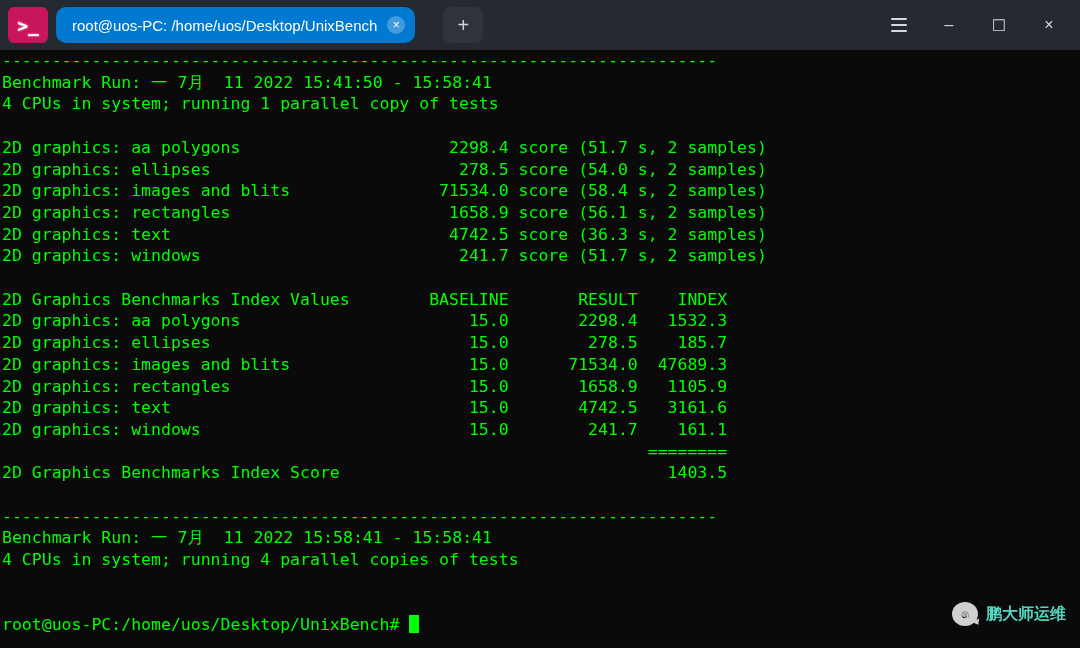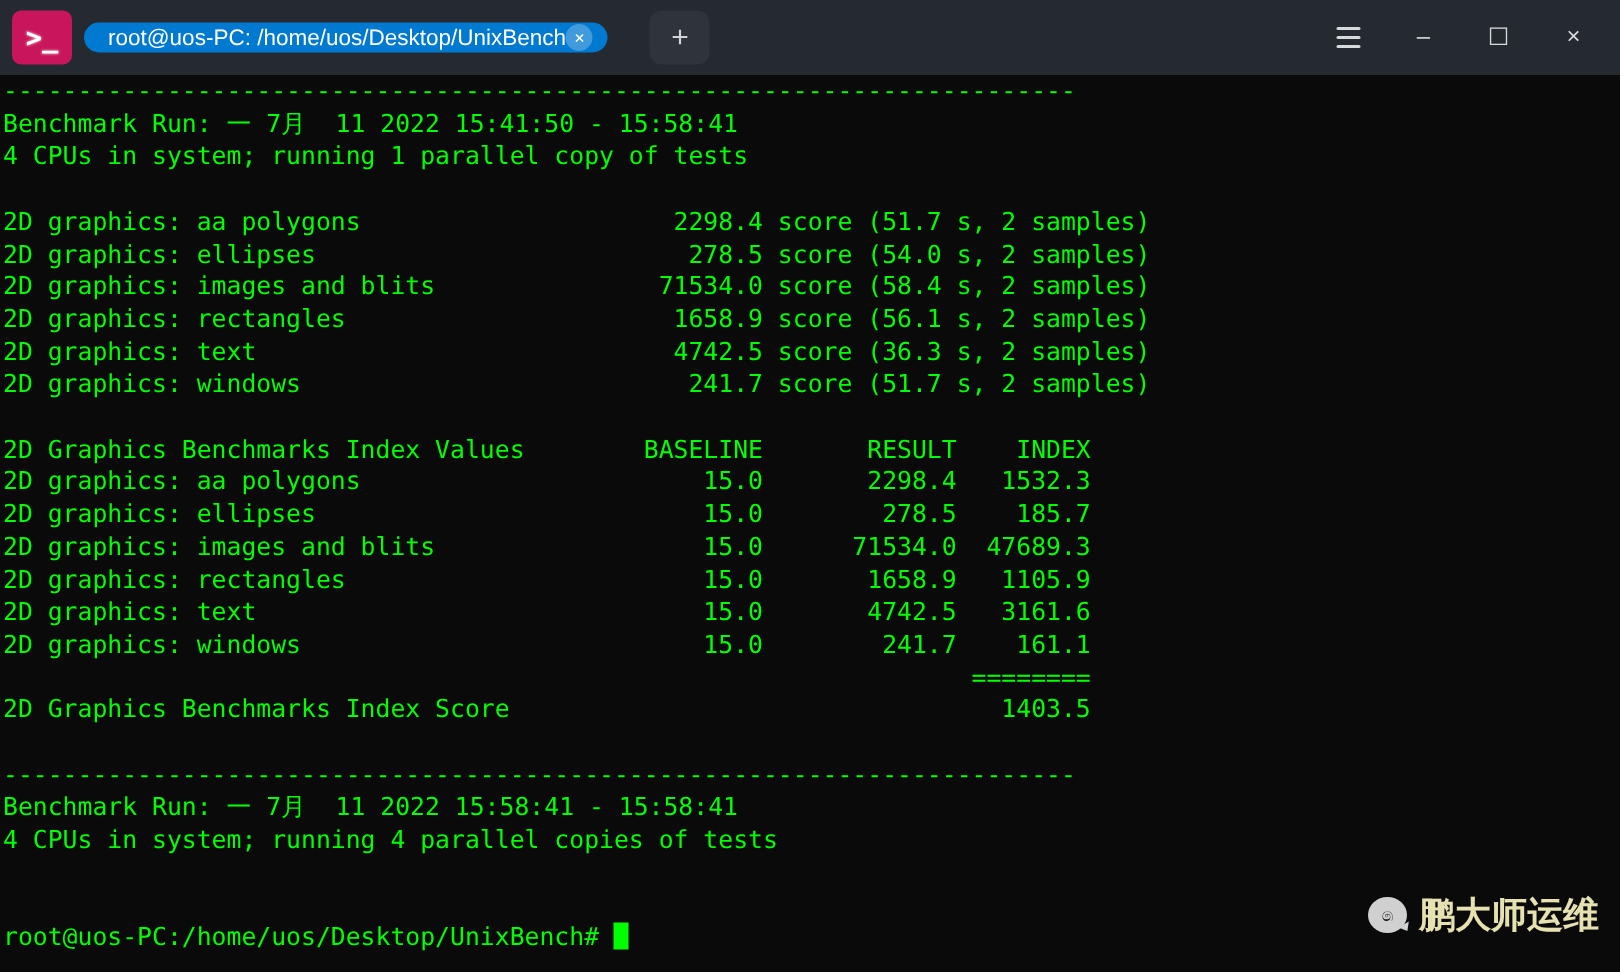--- a/index.html
+++ b/index.html
@@ -37,22 +37,23 @@
     color: #fff;
     text-shadow: 0 0 2px #fff;
   }
   .tab {
     display: flex;
     align-items: center;
     background: #0079d1;
     color: #fff;
     border-radius: 10px;
     padding: 0 10px 0 16px;
-    height: 20px;
+    height: 36px;
     font-size: 15px;
+    gap: 10px;
     min-width: 280px;
     max-width: 380px;
   }
   .tab-title { white-space: nowrap; overflow: hidden; text-overflow: ellipsis; flex: 1; }
   .tab-close {
     width: 18px;
     height: 18px;
     border-radius: 50%;
     background: rgba(255,255,255,0.25);
     display: flex;
@@ -123,21 +124,21 @@
     background: #e6e6e6;
     display:flex; align-items:center; justify-content:center;
     font-size:12px; color:#111;
     position:relative;
   }
   .watermark .bubble::after{
     content:""; position:absolute; right:-3px; bottom:1px;
     width:0;height:0;border-left:4px solid transparent;border-right:4px solid transparent;border-top:5px solid #e6e6e6;
     transform:rotate(-30deg);
   }
-  .watermark .txt { color:#fef9c3; font-size:24px; font-weight:600; }
+  .watermark .txt { color:#5eead4; font-size:16px; font-weight:600; }
 </style>
 </head>
 <body>
 
 <div class="titlebar">
   <div class="app-icon">
       <span>&gt;_</span>
     </div>
   <div class="tab">
     <span class="tab-title">root@uos-PC: /home/uos/Desktop/UnixBench</span>

